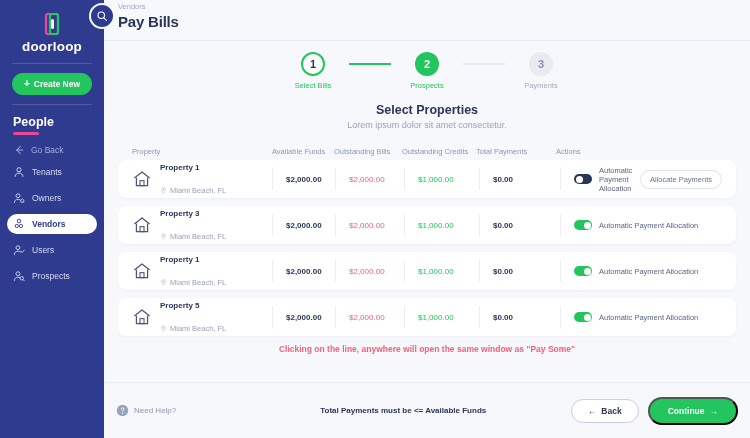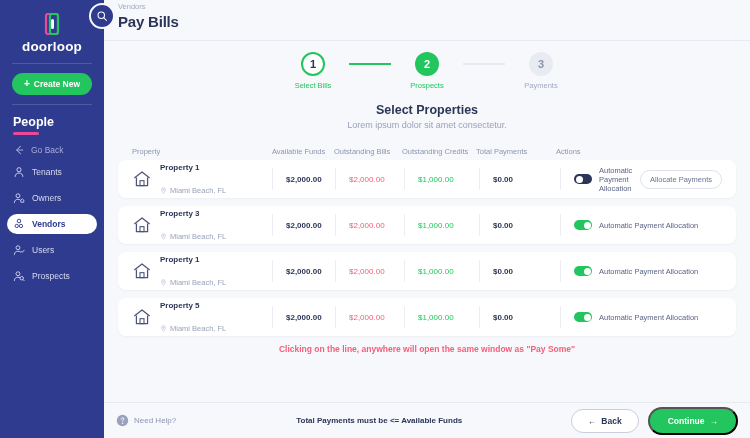--- a/index.html
+++ b/index.html
@@ -145,23 +145,23 @@
   .toggle.on  .knob { right: 1.5px; }
   .tg-lbl { font-size: 7.5px; color: #5b6485; }
   .alloc-btn {
     margin-left: auto; padding: 4px 9px; border: 1px solid #dfe2ec; border-radius: 10px;
     font-size: 7.5px; color: #6b7493; background: #fff; cursor: pointer; white-space: nowrap;
   }
 
   
   .note { text-align: center; font-size: 8.5px; font-weight: 700; color: #f4607a; margin-top: 4px; }
   .footbar {
-    position: absolute; left: 0; right: 0; bottom: 0; height: 36px;
+    position: absolute; left: 0; right: 0; bottom: 0; height: 56px;
     border-top: 1px solid #e8eaf1; background: #f7f8fb;
-    display: flex; align-items: center; padding: 0 12px;
+    display: flex; align-items: center; padding: 0 12px; gap: 24px;
   }
   .help { display: flex; align-items: center; gap: 5px; cursor: pointer; }
   .help-txt { font-size: 8px; color: #8d95b2; }
   .foot-note { font-size: 8px; font-weight: 700; color: #2b3558; margin-left: 120px; }
   .foot-btns { margin-left: auto; display: flex; align-items: center; gap: 9px; }
   .btn-back {
     display: flex; align-items: center; gap: 5px;
     padding: 6px 16px; border: 1px solid #c9cee0; border-radius: 14px;
     background: #fff; color: #2b3558; font-size: 8.5px; font-weight: 600; cursor: pointer;
   }

